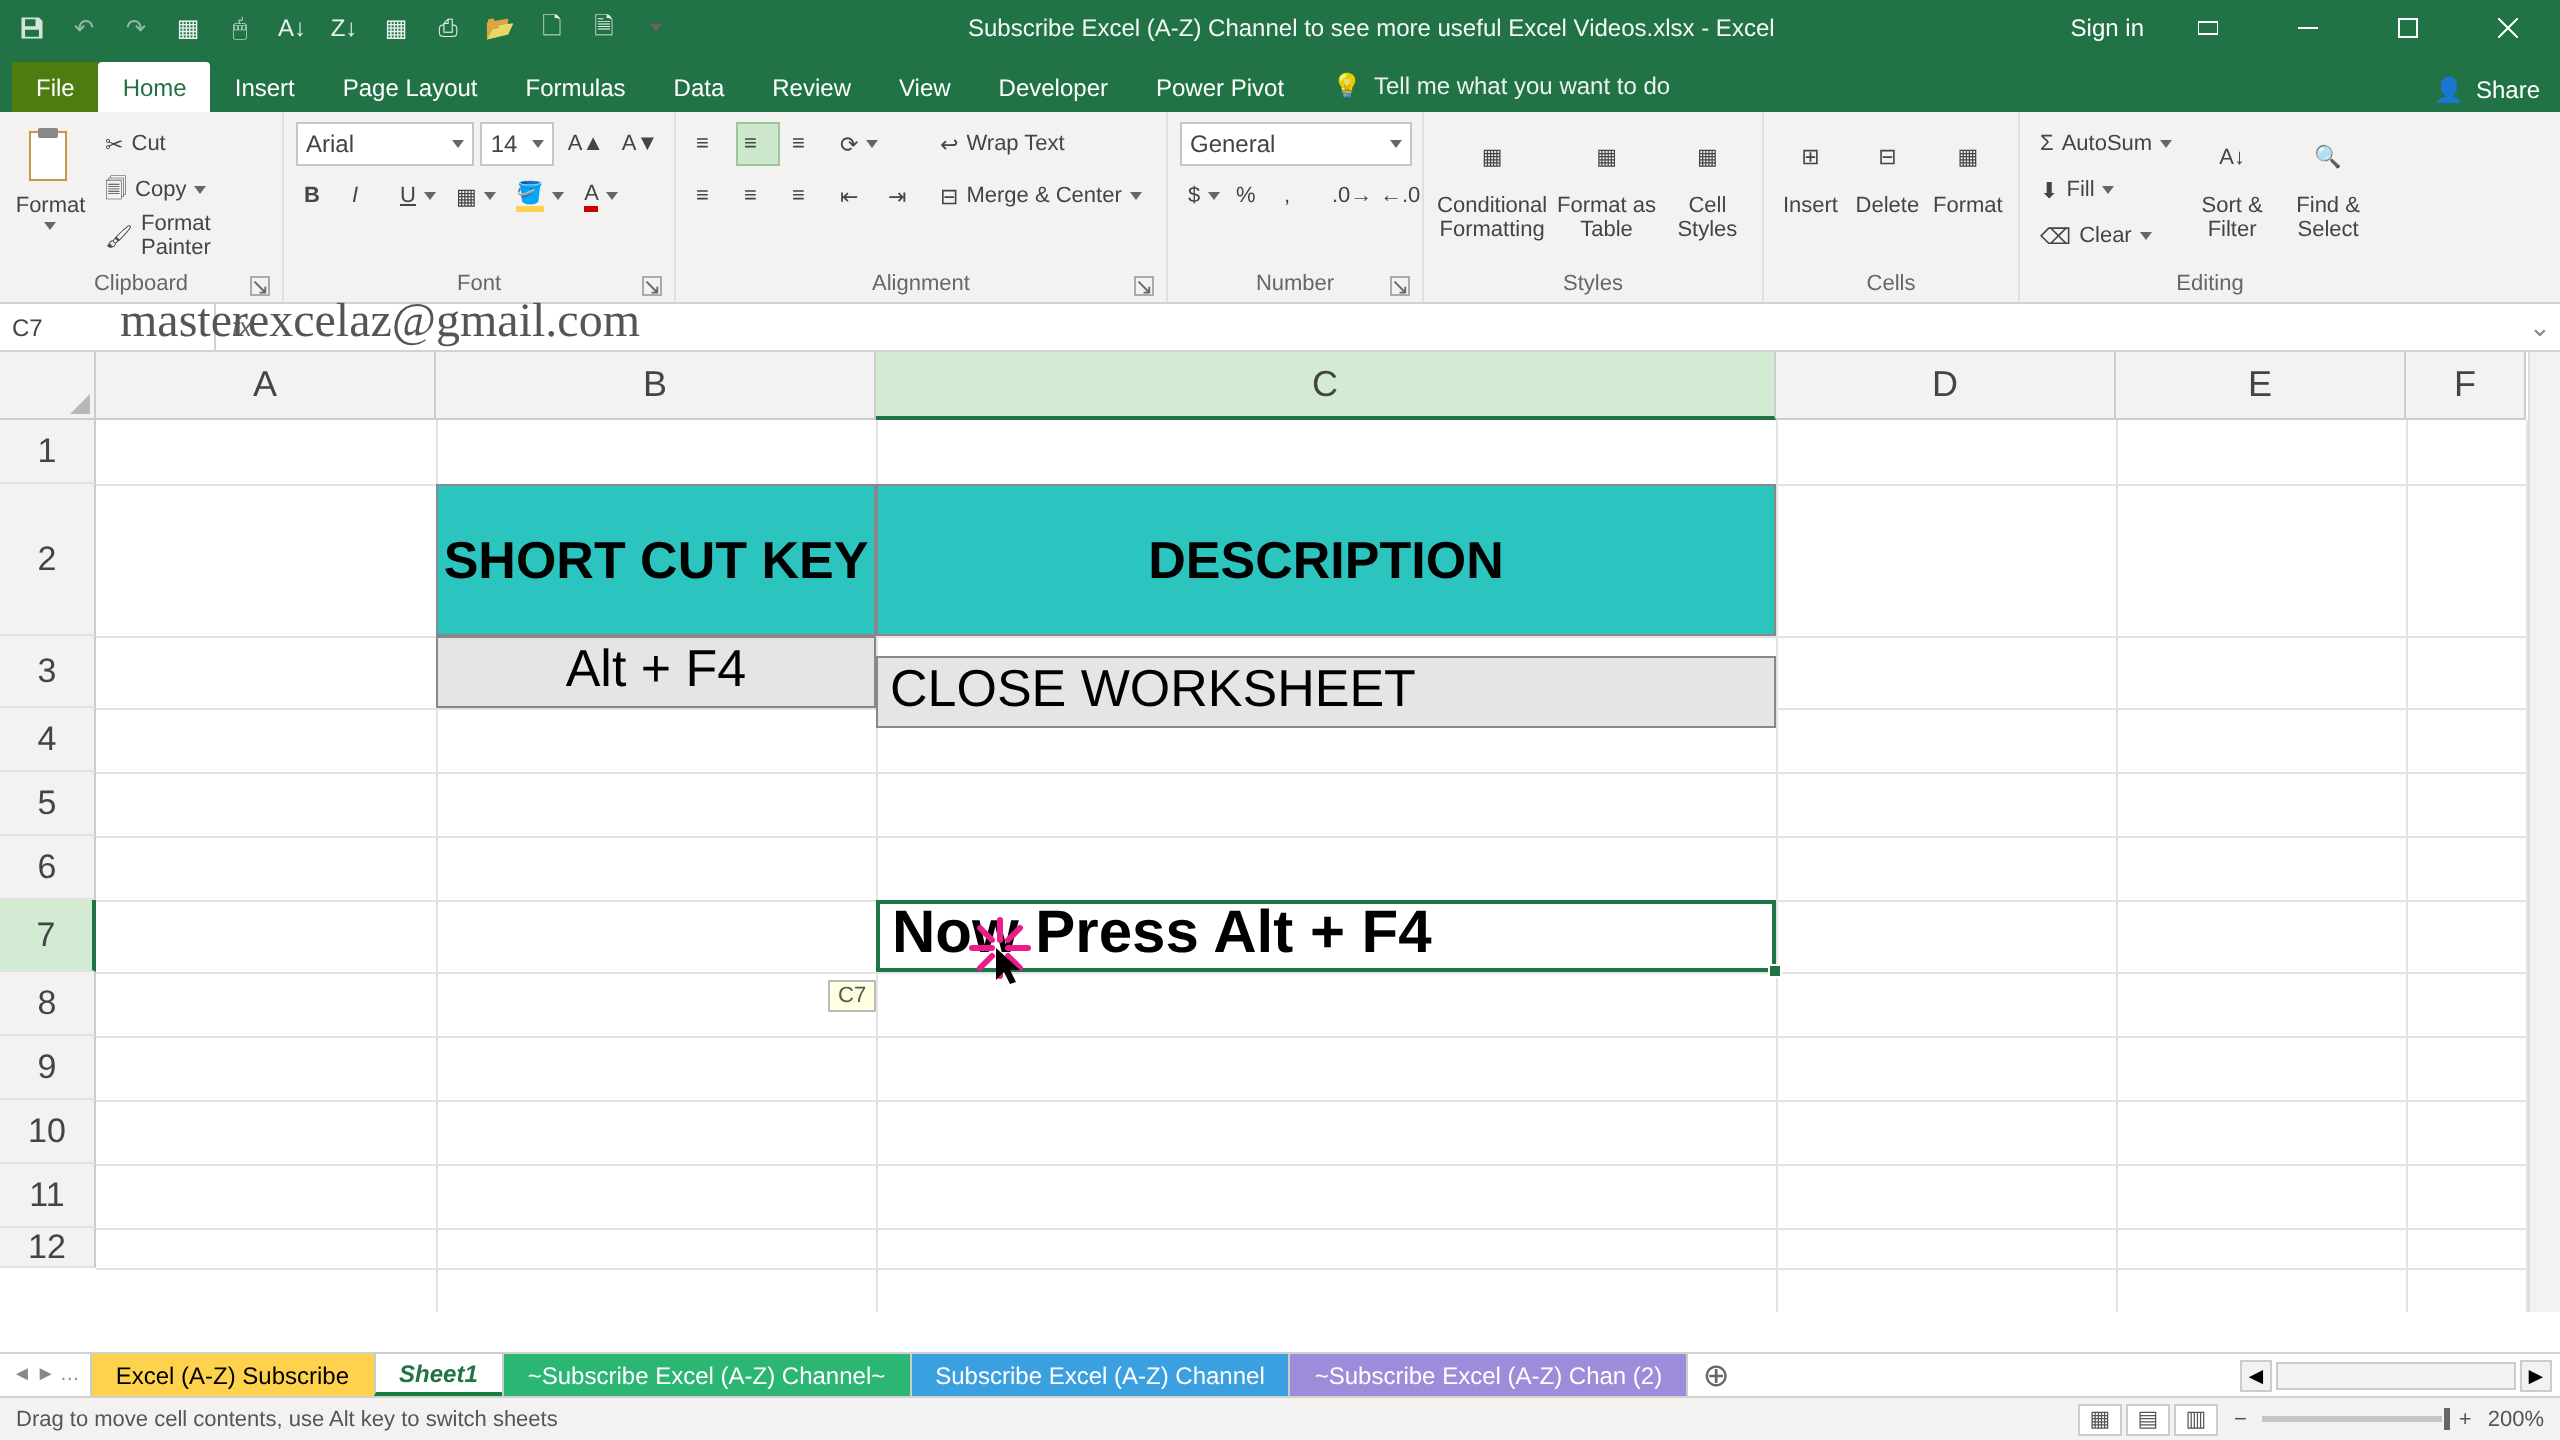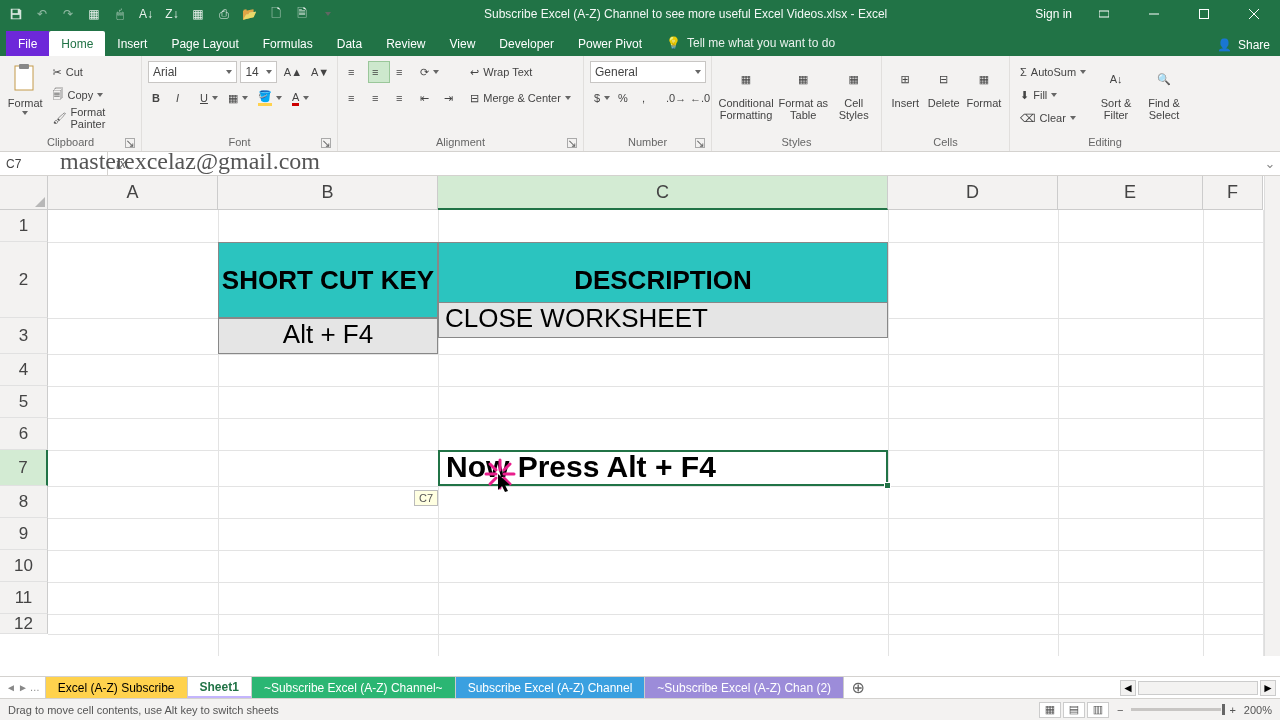--- a/index.html
+++ b/index.html
@@ -11,21 +11,21 @@
   .qat { display:flex; align-items:center; gap:10px; padding:0 8px; height:100%; }
   .qat .icon { width:16px; height:16px; display:inline-flex; align-items:center; justify-content:center; color:#fff; opacity:.9; }
   .title-center { flex:1; text-align:center; font-size:12px; opacity:.95; }
   .title-right { display:flex; align-items:center; gap:14px; padding:0 8px; }
   .winbtn { width:36px; height:28px; display:flex; align-items:center; justify-content:center; }
   .winbtn svg { width:10px; height:10px; }
 
   
   .ribbon-tabs { height:28px; background:#217346; display:flex; align-items:flex-end; color:#fff; font-size:12px; padding-left:6px; }
   .ribbon-tabs .tab { padding:6px 12px 5px; cursor:default; }
-  .ribbon-tabs .tab.file { background:#6d28d9; }
+  .ribbon-tabs .tab.file { background:#4d7c0f; }
   .ribbon-tabs .tab.active { background:#fff; color:#217346; border-top-left-radius:2px; border-top-right-radius:2px;}
   .ribbon-tabs .tellme { display:flex; align-items:center; gap:6px; padding:6px 12px; opacity:.9;}
   .ribbon-tabs .spacer { flex:1; }
   .share-btn { display:flex; align-items:center; gap:6px; padding:4px 10px; color:#fff; font-size:12px;}
   
   
   .ribbon { height:96px; background:#f3f2f1; border-bottom:1px solid #d4d2cf; display:flex; font-size:11px; color:#444; }
   .group { border-right:1px solid #e1dfdd; padding:2px 6px 0; display:flex; flex-direction:column; justify-content:space-between; }
   .group-body { display:flex; gap:4px; align-items:flex-start; padding-top:3px;}
   .group-label { text-align:center; font-size:11px; color:#666; padding:2px 0 3px; position:relative;}
@@ -66,21 +66,21 @@
   .sel-handle { position:absolute; width:7px; height:7px; background:#217346; border:1px solid #fff;}
   .tag { position:absolute; border:1px solid #bbb; background:#ffffe1; font-size:11px; padding:1px 4px; color:#555;}
   
   .vscroll { position:absolute; right:0; top:0; width:16px; bottom:0; background:#f3f2f1; border-left:1px solid #ddd;}
   
   
   .sheetbar { position:absolute; left:0; right:0; bottom:22px; height:22px; background:#fff; border-top:1px solid #d4d2cf; display:flex; align-items:stretch; font-size:12px;}
   .sheet-nav { display:flex; align-items:center; gap:2px; padding:0 6px; color:#888;}
   .sheet-nav span{font-size:10px;}
   .sheet-tab { padding:0 12px; display:flex; align-items:center; border-right:1px solid #ccc; border-left:1px solid #ccc; margin-left:-1px;}
-  .sheet-tab.active { background:#fff; border-bottom:2px solid #c4b5fd; font-weight:600; border-top:1px solid #ccc; margin-top:-1px;}
+  .sheet-tab.active { background:#fff; border-bottom:2px solid #15803d; font-weight:600; border-top:1px solid #ccc; margin-top:-1px;font-style:italic;}
   .addsheet { width:28px; display:flex;align-items:center;justify-content:center; color:#666; font-size:16px;}
   .hscroll-area { flex:1; display:flex; align-items:center; justify-content:flex-end; padding-right:4px; gap:2px;}
   .hscroll-area .track{ width:120px;height:14px;border:1px solid #ccc; background:#f3f2f1; position:relative;}
   .hscroll-area .hbtn{width:16px;height:16px;border:1px solid #ccc;background:#f3f2f1;display:flex;align-items:center;justify-content:center;}
   
   
   .statusbar { position:absolute; left:0; right:0; bottom:0; height:22px; background:#f3f2f1; border-top:1px solid #d4d2cf; display:flex; align-items:center; font-size:11px; color:#555; padding:0 8px; gap:10px;}
   .statusbar .zoom { margin-left:auto; display:flex; align-items:center; gap:8px;}
   .viewbtns { display:flex; gap:2px;}
   .viewbtns div{width:22px;height:16px;border:1px solid #ccc;background:#fff; display:flex;align-items:center;justify-content:center;}
@@ -405,21 +405,21 @@
 
     <div class="tbl-header" id="th1" style="left: 170px; top: 32px; width: 220px; height: 76px;">
         <span>SHORT CUT KEY</span>
       </div>
     <div class="tbl-header" id="th2" style="left: 390px; top: 32px; width: 450px; height: 76px;">
         <span>DESCRIPTION</span>
       </div>
     <div class="tbl-cell" id="tc1" style="justify-content: center; left: 170px; top: 108px; width: 220px; height: 36px;">
         <span>Alt + F4</span>
       </div>
-    <div class="tbl-cell" id="tc2" style="left: 390px; top: 92px; width: 450px; height: 36px;">
+    <div class="tbl-cell" id="tc2" style="left: 390px; top: 118px; width: 450px; height: 36px;">
         <span>CLOSE WORKSHEET</span>
       </div>
     <div class="sel-cell" id="selcell" style="left: 390px; top: 240px; width: 450px; height: 36px;">
         <span>Now Press Alt + F4</span>
       </div>
     <div class="sel-handle" id="selhandle" style="left: 836px; top: 272px;"></div>
     <div class="tag" id="celltag" style="left: 366px; top: 280px;">C7</div>
   </div>
   <div class="vscroll"></div>
 </div>

